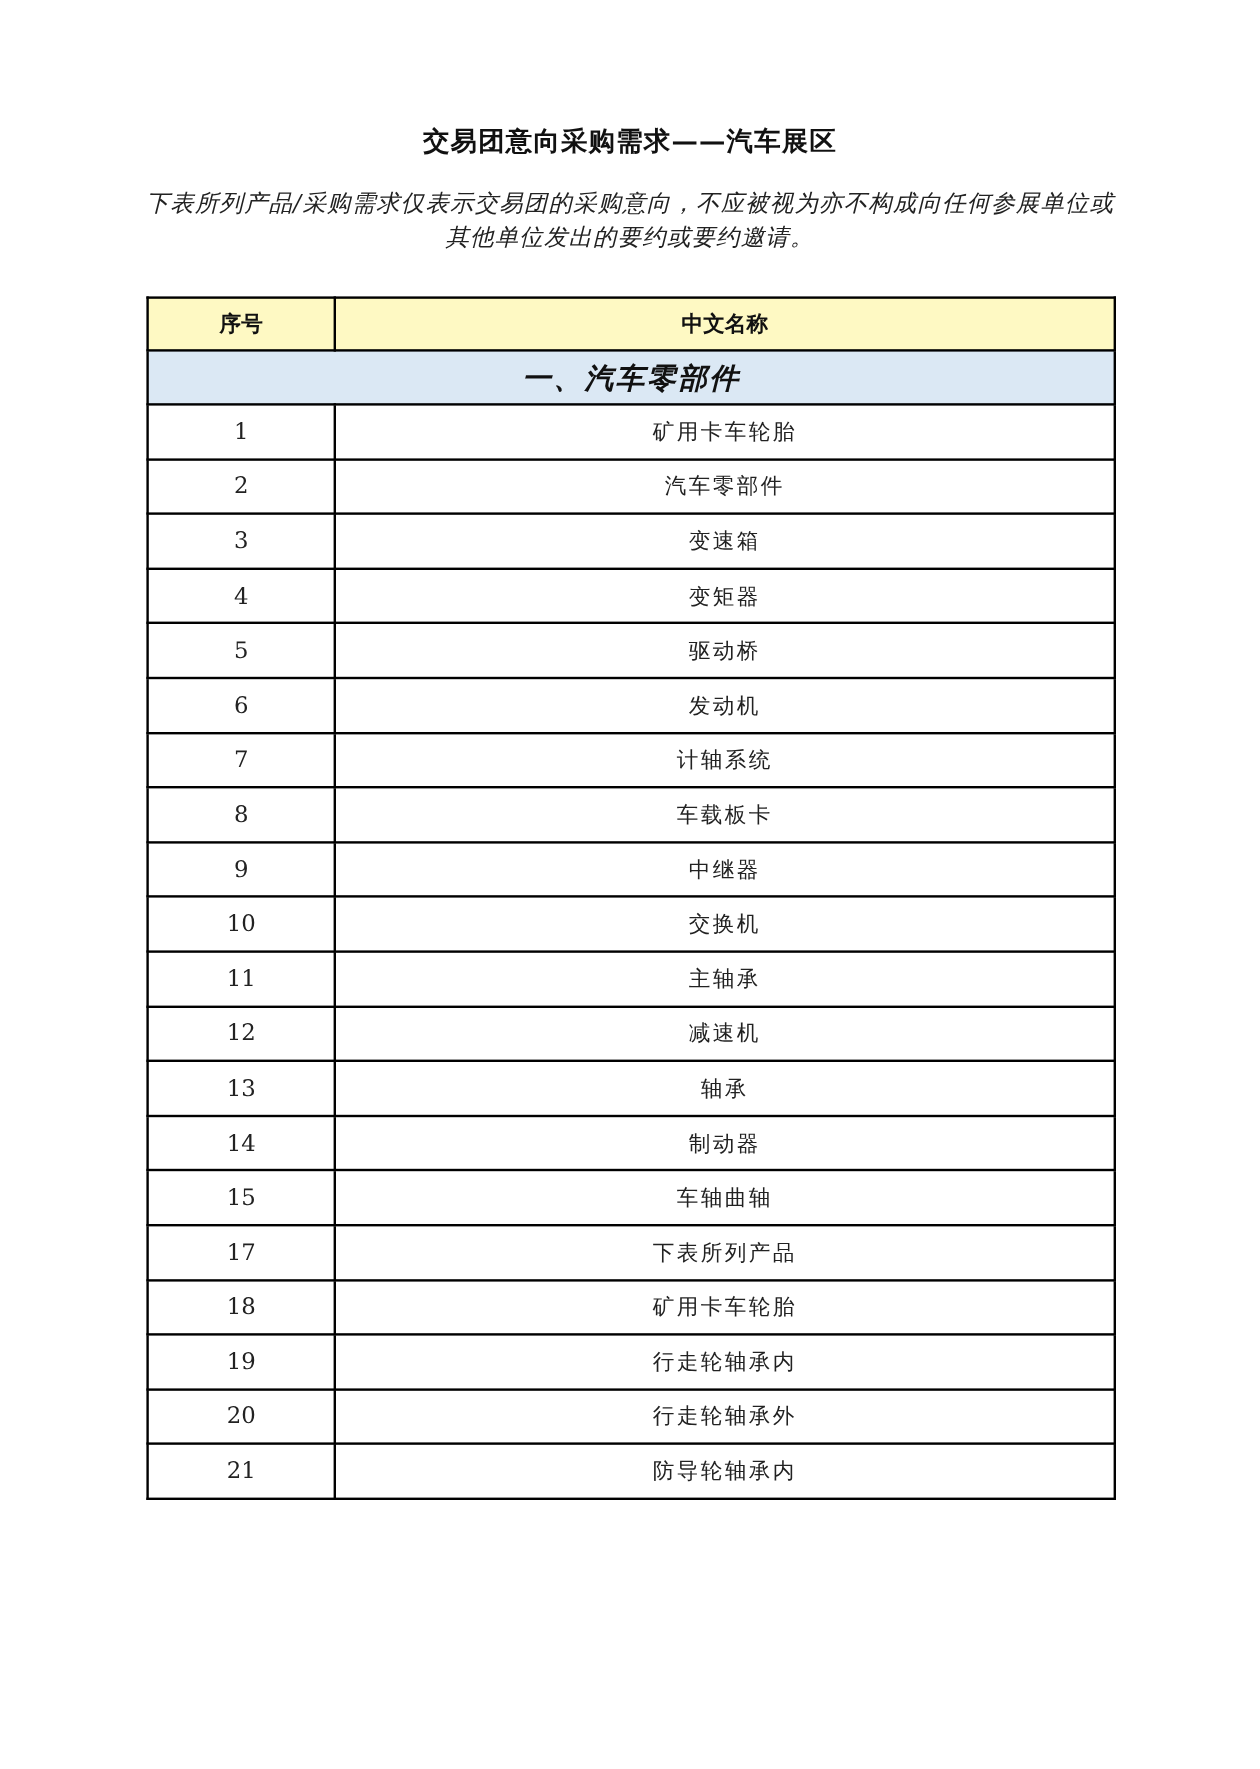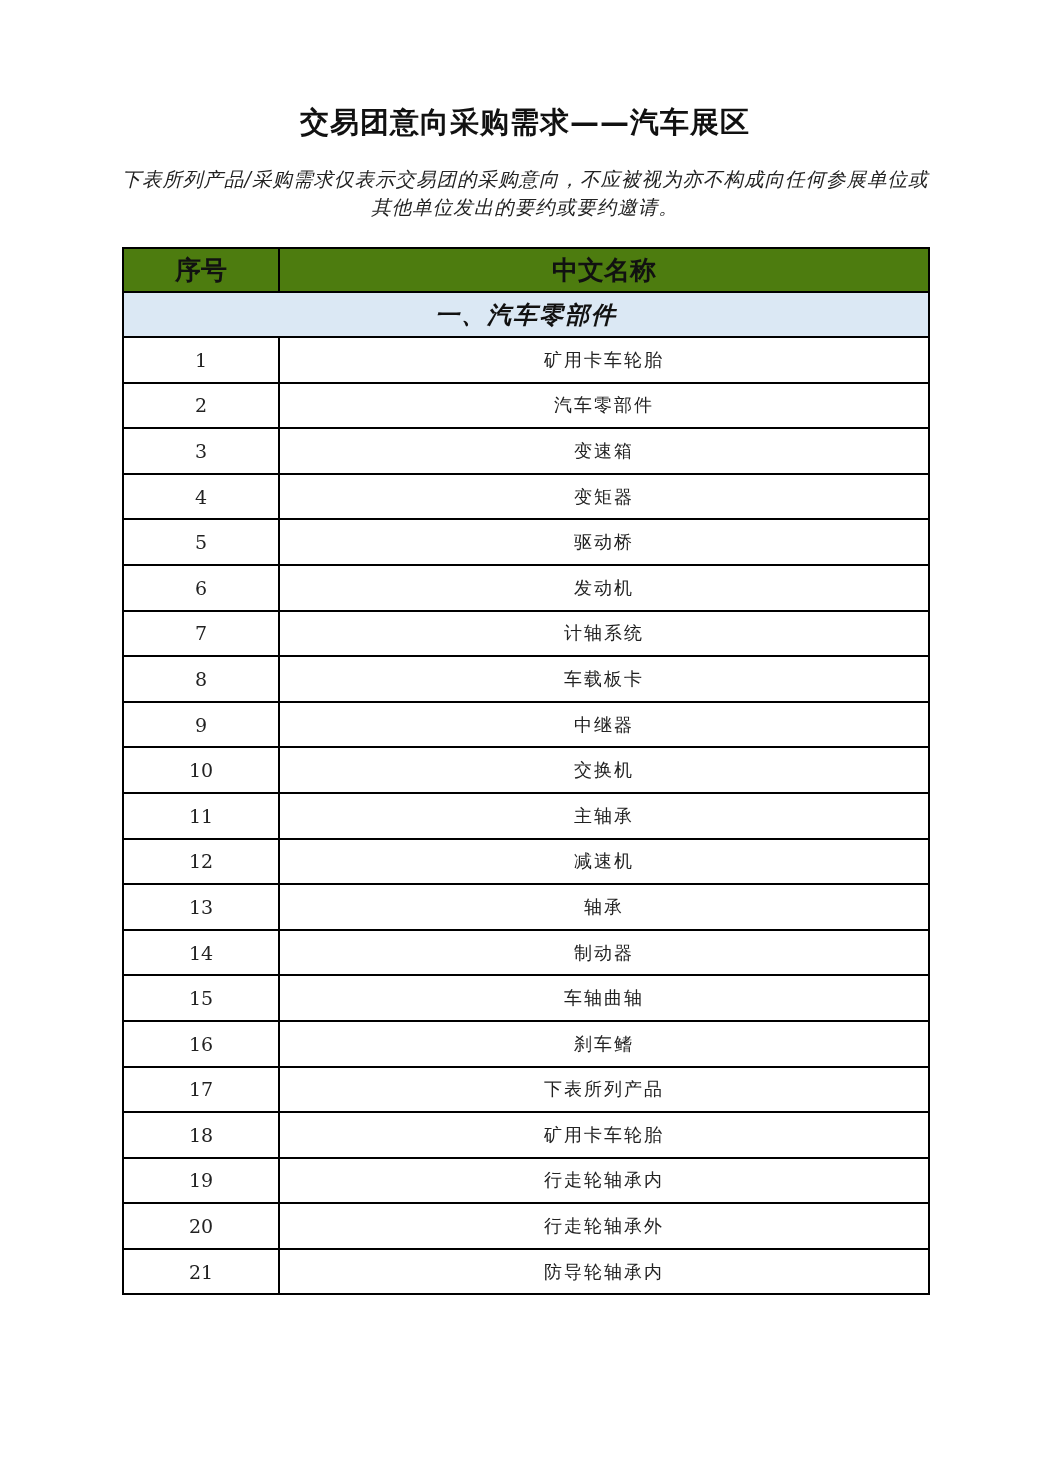--- a/index.html
+++ b/index.html
@@ -12,21 +12,21 @@
     width: 1050px;
     height: 1474px;
     background: #ffffff;
     font-family: "DejaVu Serif", "Liberation Serif", serif;
     color: #1a1a1a;
     overflow: hidden;
   }
   .doc-title {
     padding-top: 103px;
     text-align: center;
-    font-size: 29px;
+    font-size: 22px;
     font-weight: bold;
     letter-spacing: 1px;
     color: #111111;
   }
   .disclaimer {
     width: 810px;
     margin: 23px auto 0 auto;
     text-align: center;
     font-size: 19.5px;
     line-height: 28px;
@@ -46,22 +46,22 @@
   table.demand-table td {
     border: 2px solid #000000;
     text-align: center;
     vertical-align: middle;
     padding: 0;
   }
   col.col-no   { width: 156px; }
   col.col-name { width: 650px; }
   tr.header-row th {
     height: 42px;
-    background: #4d7c0f;
-    font-size: 26px;
+    background: #fef9c3;
+    font-size: 18px;
     font-weight: bold;
     color: #111111;
   }
   tr.section-row td {
     height: 43px;
     background: #dbe8f4;
     font-size: 24px;
     font-weight: bold;
     font-style: italic;
     letter-spacing: 2px;
@@ -157,24 +157,20 @@
         </tr>
         <tr class="data-row">
           <td class="num-cell">14</td>
           <td>制动器</td>
         </tr>
         <tr class="data-row">
           <td class="num-cell">15</td>
           <td>车轴曲轴</td>
         </tr>
         <tr class="data-row">
-          <td class="num-cell">16</td>
-          <td>刹车鳍</td>
-        </tr>
-        <tr class="data-row">
           <td class="num-cell">17</td>
           <td>下表所列产品</td>
         </tr>
         <tr class="data-row">
           <td class="num-cell">18</td>
           <td>矿用卡车轮胎</td>
         </tr>
         <tr class="data-row">
           <td class="num-cell">19</td>
           <td>行走轮轴承内</td>

